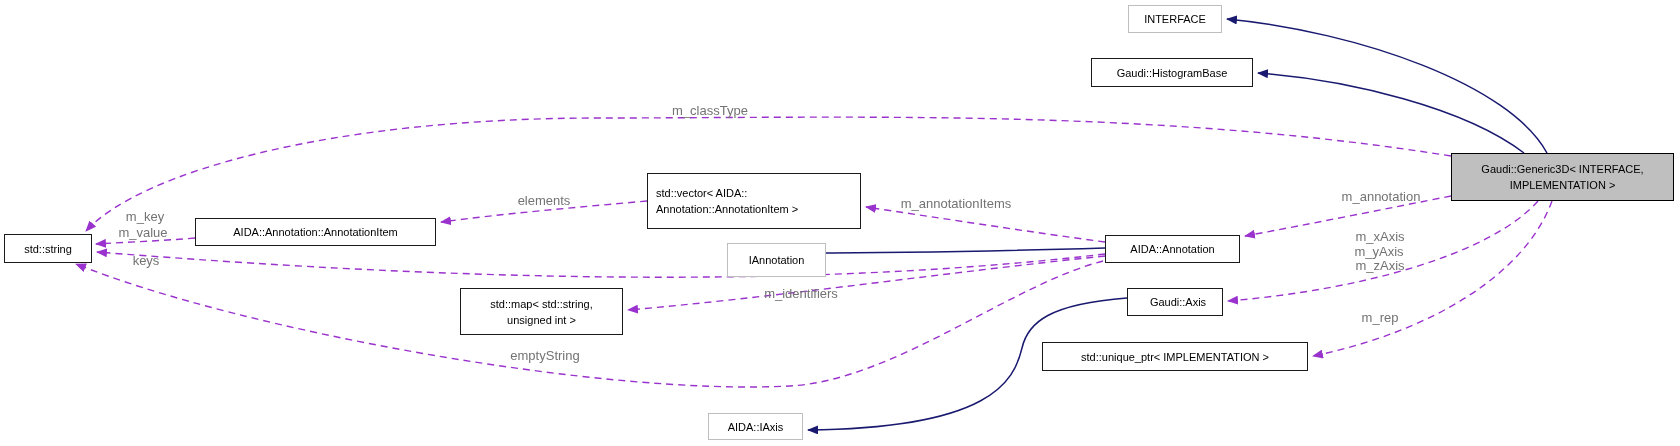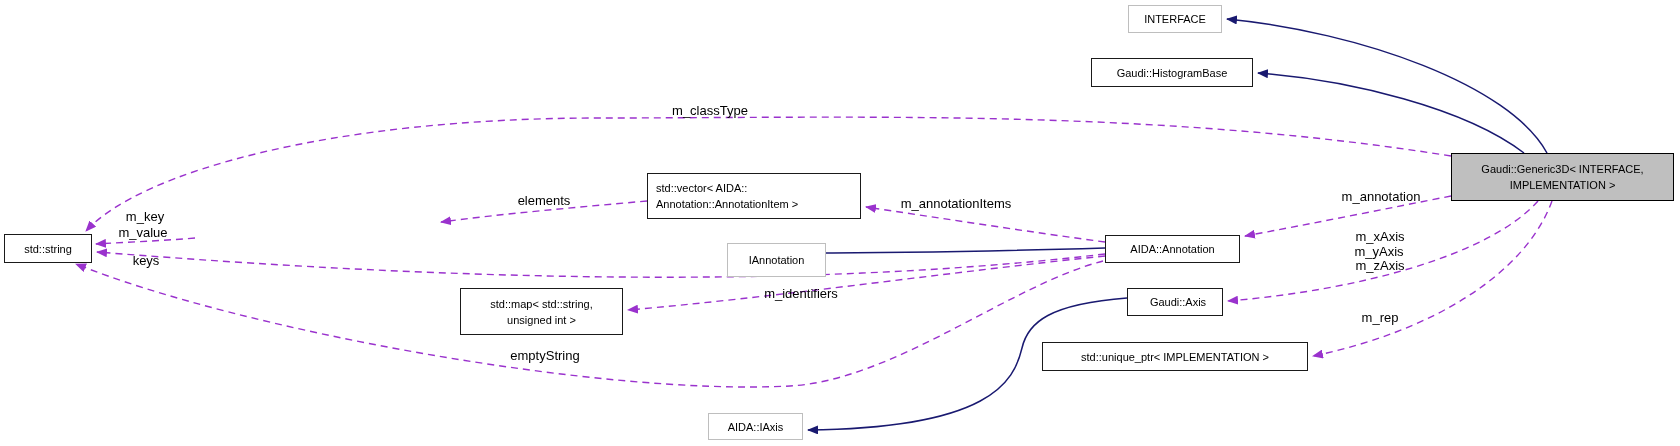--- a/index.html
+++ b/index.html
@@ -5,21 +5,21 @@
   html,body{margin:0;padding:0;background:#ffffff;}
   #canvas{position:relative;width:1680px;height:446px;background:#ffffff;overflow:hidden;
           font-family:"Liberation Sans", sans-serif;}
   #edges{position:absolute;left:0;top:0;width:1680px;height:446px;}
   .node{position:absolute;box-sizing:border-box;background:#ffffff;border:1.4px solid #1a1a1a;
         display:flex;align-items:center;justify-content:center;text-align:center;
         font-size:11px;line-height:16px;color:#000;white-space:pre-line;}
   .node.external{border:1.2px solid #bebebe;}
   .node.current{background:#bfbfbf;border:1.8px solid #000;}
   .node.leftalign{justify-content:flex-start;text-align:left;padding-left:8px;}
-  .elabel{position:absolute;transform:translate(-50%,-50%);font-size:13px;color:#000000;
+  .elabel{position:absolute;transform:translate(-50%,-50%);font-size:13px;color:#737373;
           white-space:nowrap;background:transparent;}
 </style>
 </head>
 <body>
 
 <div id="canvas">
 
   <svg id="edges" width="1680" height="446" viewBox="0 0 1680 446" xmlns="http://www.w3.org/2000/svg">
     <defs>
       <marker id="arrow-blue" markerWidth="11" markerHeight="9" refX="10" refY="4.5" orient="auto" markerUnits="userSpaceOnUse">
@@ -49,22 +49,23 @@
 
   <div class="node external" style="left:1128px;top:5px;width:94px;height:28px;">INTERFACE</div>
 
   <div class="node" style="left:1091px;top:58px;width:162px;height:29px;">Gaudi::HistogramBase</div>
 
   <div class="node current" style="left:1451px;top:153px;width:223px;height:48px;">Gaudi::Generic3D&lt; INTERFACE,
 IMPLEMENTATION &gt;</div>
 
   <div class="node" style="left:4px;top:234px;width:88px;height:29px;">std::string</div>
 
+  <div class="node" style="left:195px;top:218px;width:241px;height:28px;">AIDA::Annotation::AnnotationItem</div>
 
-  <div class="node leftalign" style="left:647px;top:173px;width:214px;height:46px;">std::vector&lt; AIDA::
+  <div class="node leftalign" style="left:647px;top:173px;width:214px;height:56px;">std::vector&lt; AIDA::
 Annotation::AnnotationItem &gt;</div>
 
   <div class="node external" style="left:727px;top:243px;width:99px;height:34px;">IAnnotation</div>
 
   <div class="node" style="left:1105px;top:235px;width:135px;height:28px;">AIDA::Annotation</div>
 
   <div class="node" style="left:460px;top:288px;width:163px;height:47px;">std::map&lt; std::string,
 unsigned int &gt;</div>
 
   <div class="node" style="left:1127px;top:288px;width:96px;height:28px;padding-left:6px;">Gaudi::Axis</div>

